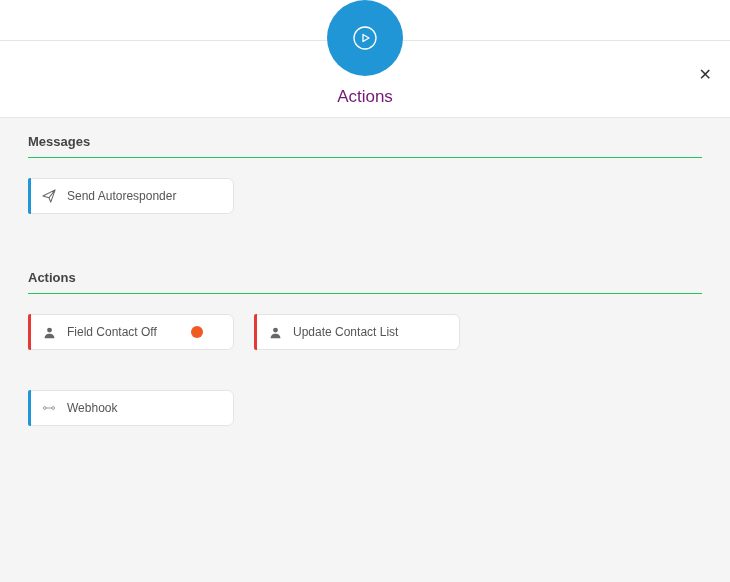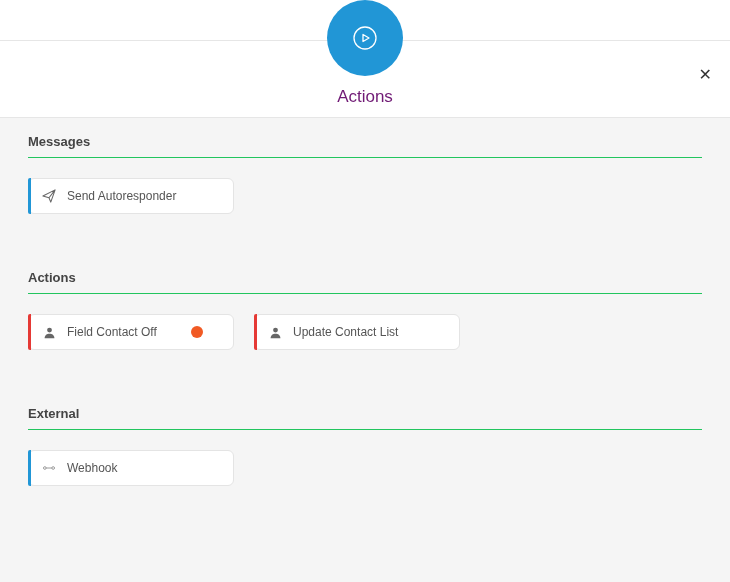--- a/index.html
+++ b/index.html
@@ -192,21 +192,20 @@
               <path d="M2 15 C2 11 5 9.5 8 9.5 C11 9.5 14 11 14 15 Z" fill="#666"></path>
             </svg>
         </div>
         <div class="card-label">Update Contact List</div>
       </div>
 
 
 
     </div>
 
-    <div class="section-title">External</div>
     <div class="cards-row">
       <div class="card">
         <div class="card-accent" style="background:#2196d6"></div>
         <div class="card-icon">
           <svg width="14" height="10" viewBox="0 0 16 12">
               <circle cx="3" cy="6" r="1.6" fill="none" stroke="#888" stroke-width="1"></circle>
               <circle cx="13" cy="6" r="1.6" fill="none" stroke="#888" stroke-width="1"></circle>
               <line x1="4.6" y1="6" x2="11.4" y2="6" stroke="#888" stroke-width="1"></line>
             </svg>
         </div>

